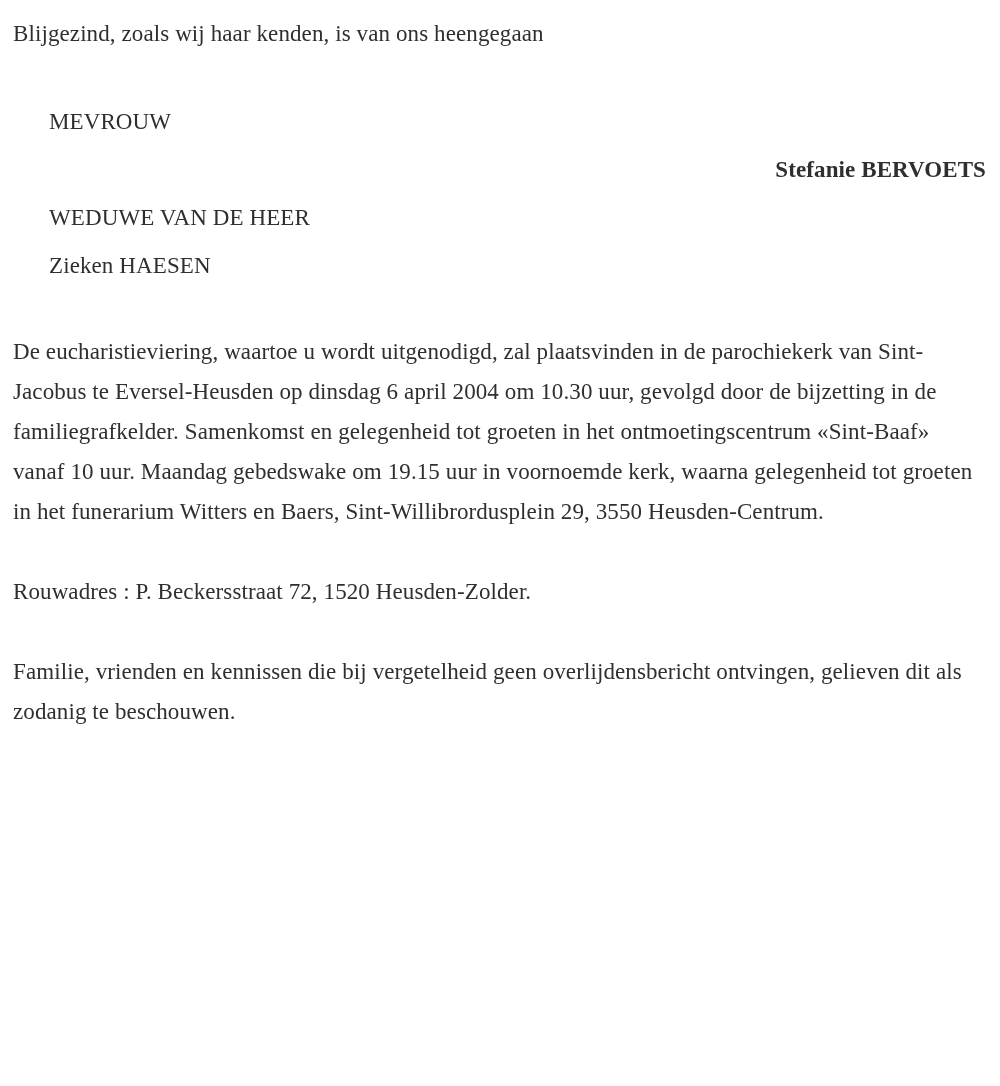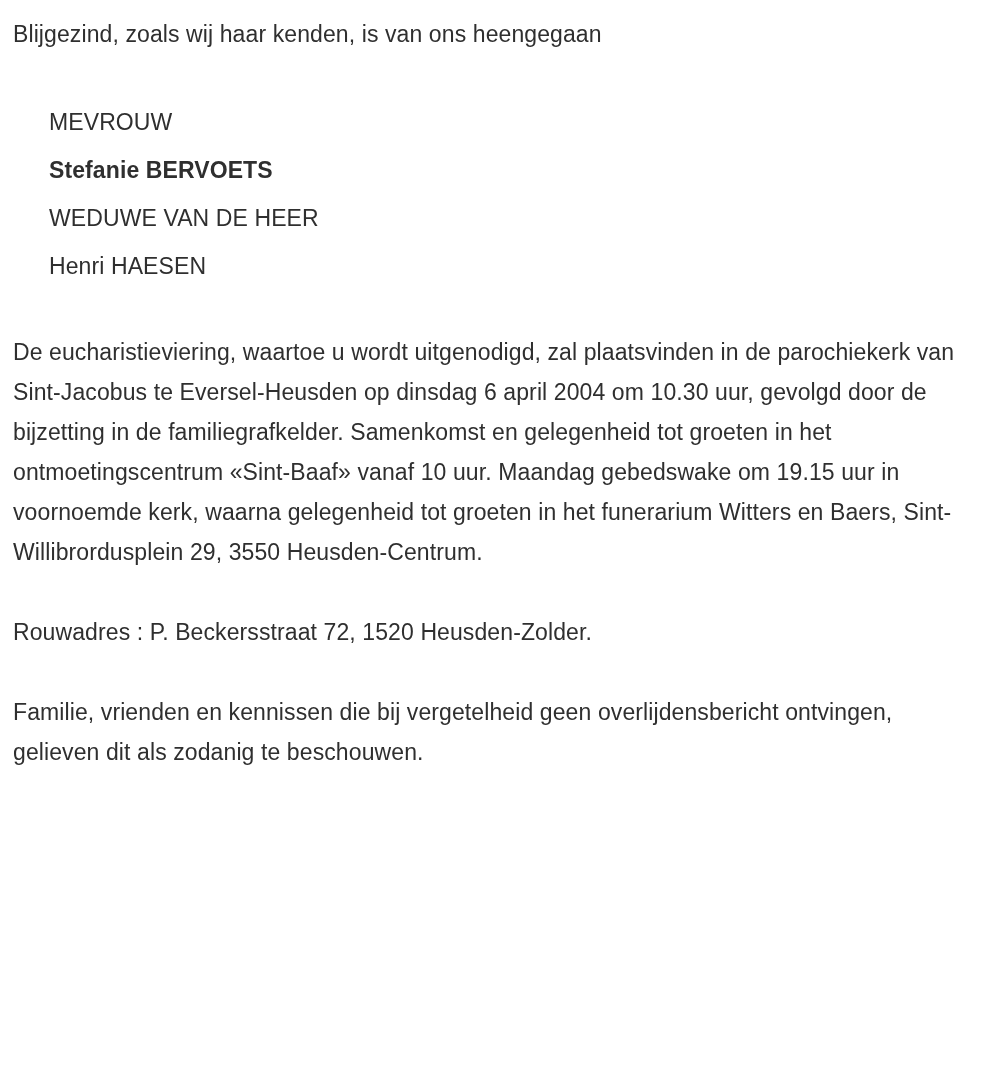--- a/index.html
+++ b/index.html
@@ -14,20 +14,21 @@
     font-family: "Liberation Sans", "DejaVu Sans", sans-serif;
     color: #2f2f2f;
     -webkit-font-smoothing: antialiased;
   }
   .page {
     box-sizing: border-box;
     width: 1000px;
     min-height: 1086px;
     padding: 14px 14px 20px 13px;
     background: #ffffff;
+    font-family: Liberation Serif, serif;
   }
   .para {
     font-size: 23px;
     line-height: 40px;
     margin: 0 0 40px 0;
     max-width: 972px;
     letter-spacing: 0.1px;
   }
   .opening {
     margin-bottom: 44px;
@@ -36,38 +37,39 @@
     margin: 0 0 42px 0;
   }
   .name-block .line {
     font-size: 23px;
     line-height: 48px;
     letter-spacing: 0.1px;
     margin-left: 36px;
   }
   .deceased-name {
     font-weight: 700;
+    text-align: right;
   }
   .closing {
     margin-bottom: 0;
     margin-top: 15px;
   }
 </style>
 </head>
 <body>
 
 <div class="page">
 
   <p class="para opening">Blijgezind, zoals wij haar kenden, is van ons heengegaan</p>
 
   <div class="name-block">
     <div class="line">MEVROUW</div>
     <div class="line deceased-name">Stefanie BERVOETS</div>
     <div class="line">WEDUWE VAN DE HEER</div>
-    <div class="line">Henri HAESEN</div>
+    <div class="line">Zieken HAESEN</div>
   </div>
 
 
 
   <p class="para">De eucharistieviering, waartoe u wordt uitgenodigd, zal plaatsvinden in de parochiekerk van Sint-Jacobus te Eversel-Heusden op dinsdag 6 april 2004 om 10.30 uur, gevolgd door de bijzetting in de familiegrafkelder. Samenkomst en gelegenheid tot groeten in het ontmoetingscentrum «Sint-Baaf» vanaf 10 uur. Maandag gebedswake om 19.15 uur in voornoemde kerk, waarna gelegenheid tot groeten in het funerarium Witters en Baers, Sint-Willibrordusplein 29, 3550 Heusden-Centrum.</p>
 
   <p class="para">Rouwadres : P. Beckersstraat 72, 1520 Heusden-Zolder.</p>
 
   <p class="para closing">Familie, vrienden en kennissen die bij vergetelheid geen overlijdensbericht ontvingen, gelieven dit als zodanig te beschouwen.</p>
 

